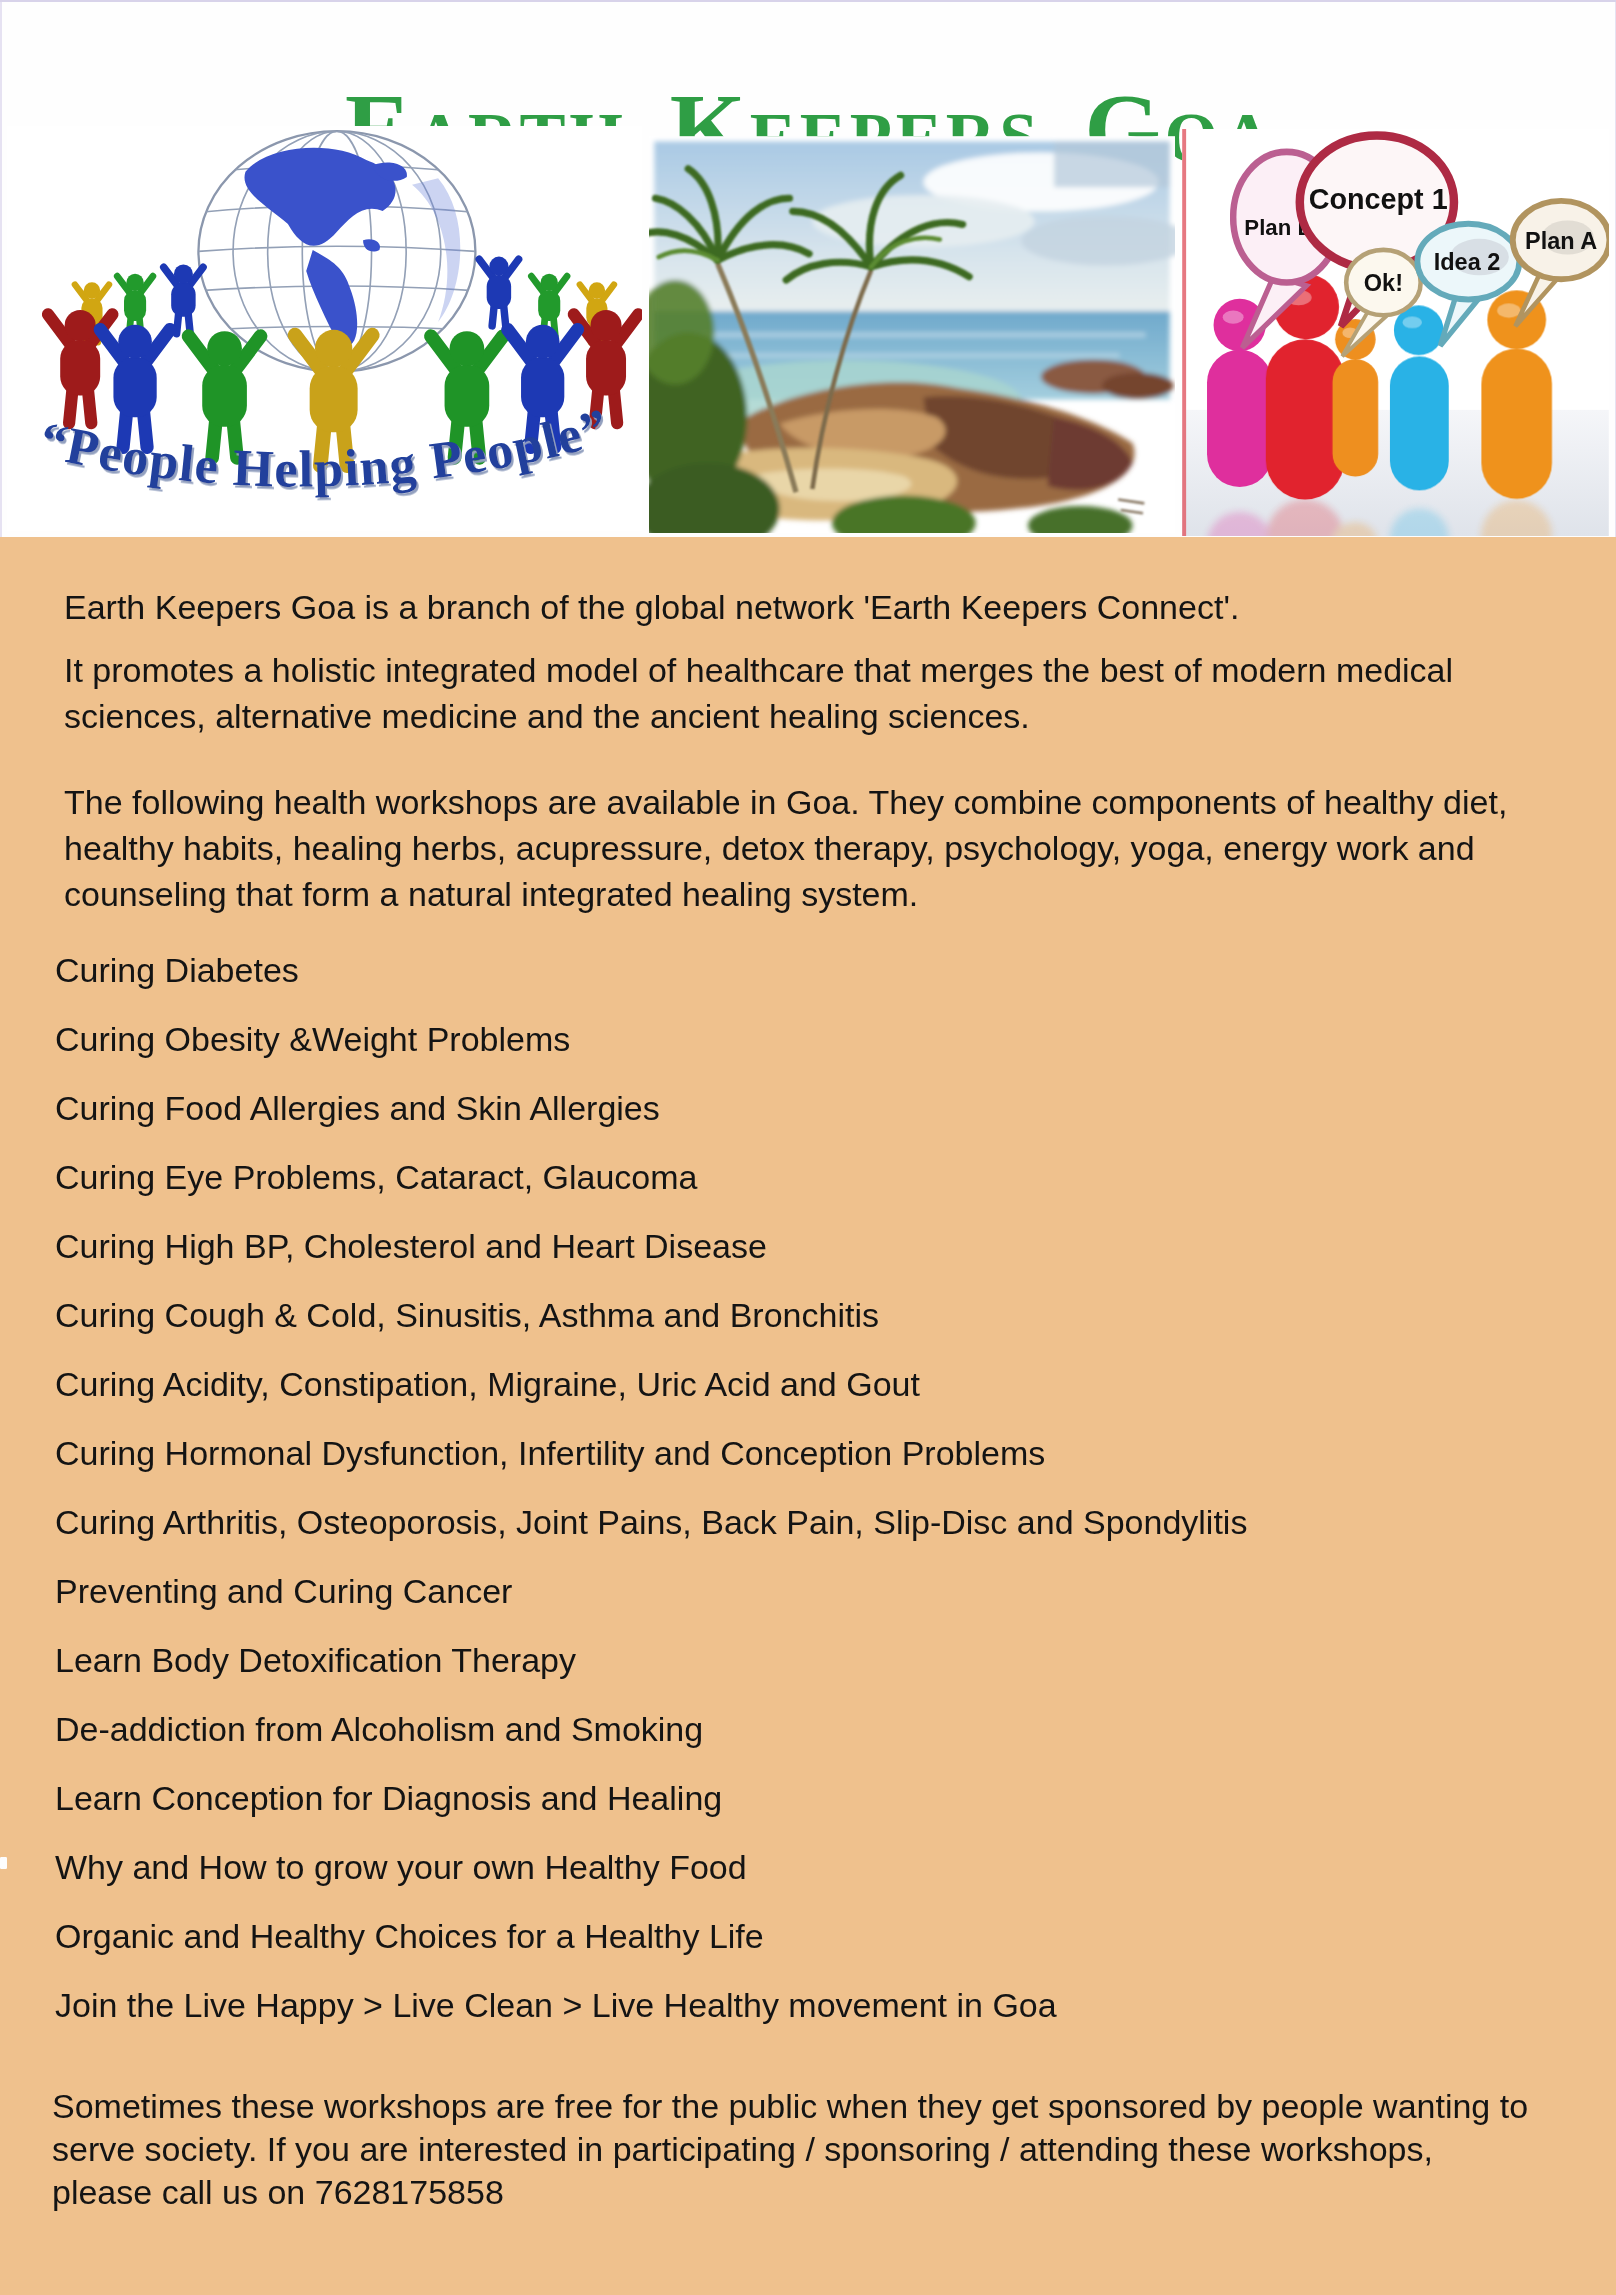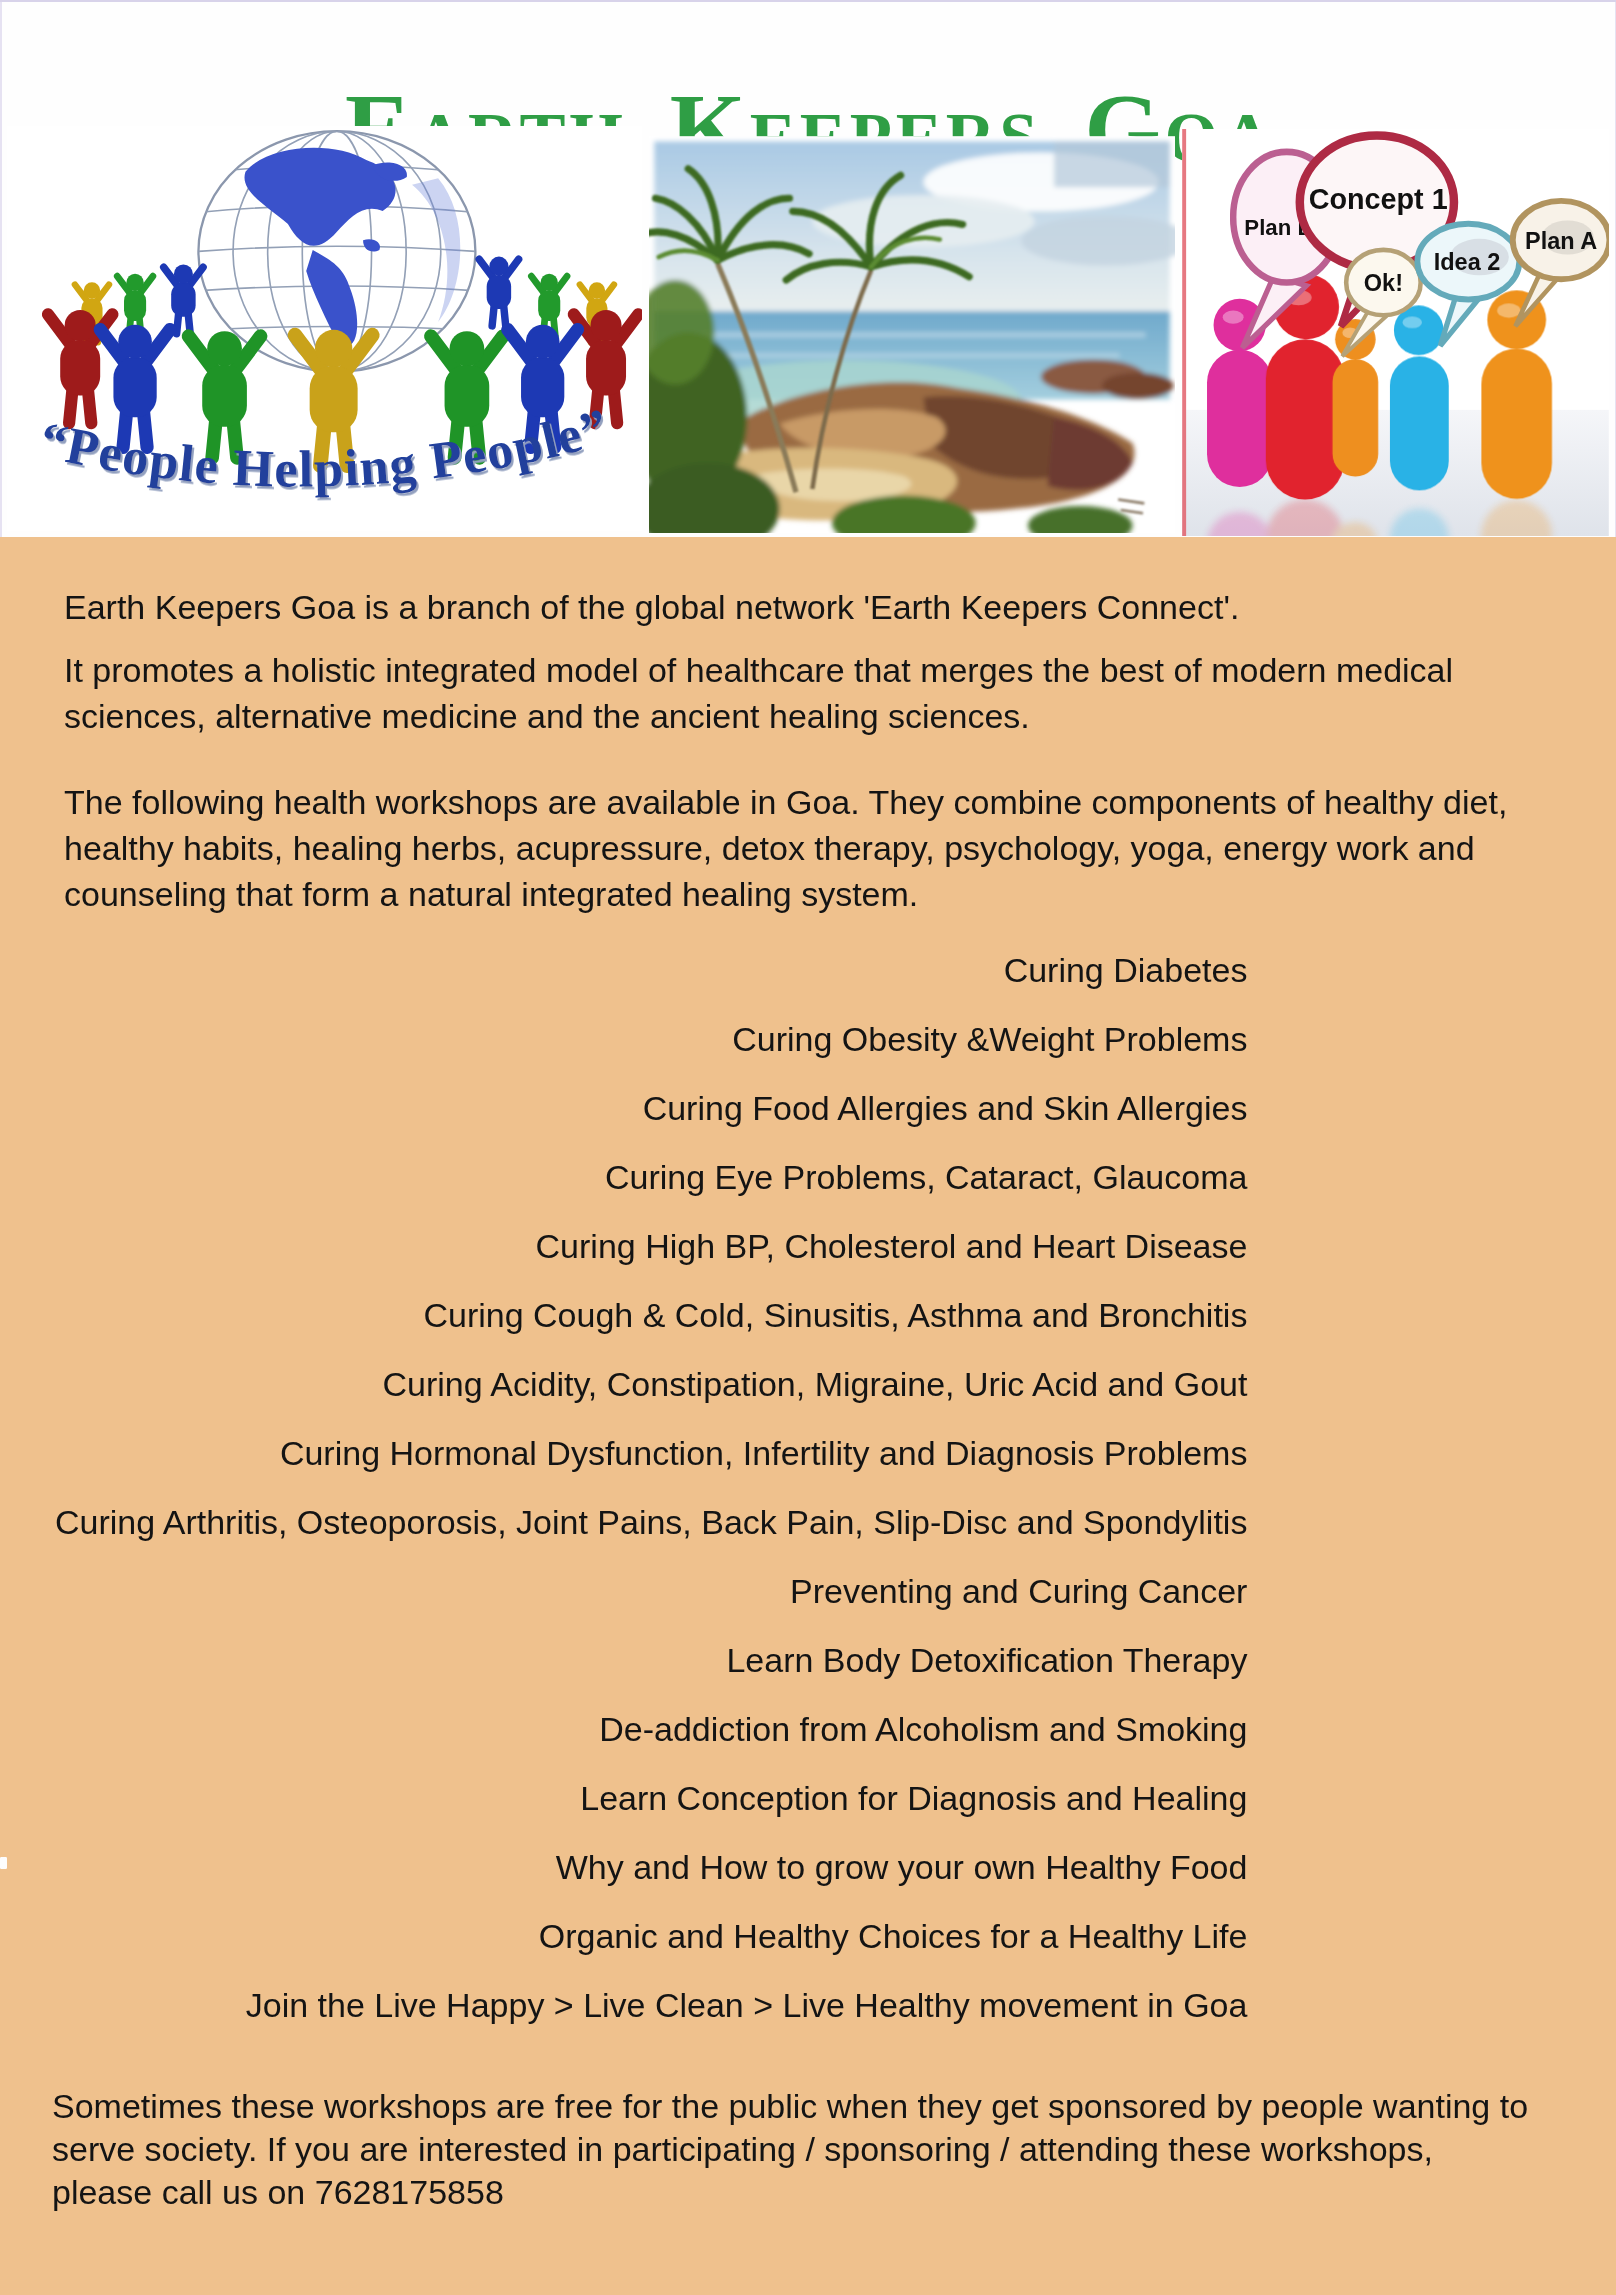--- a/index.html
+++ b/index.html
@@ -8,21 +8,21 @@
         border-top:2.6px solid #d8d3ea;box-sizing:border-box;}
   .header{position:absolute;left:0;top:0;width:1617px;height:535px;background:#fefefe;
           border-left:2px solid #e6e2f2;border-right:2px solid #e6e2f2;box-sizing:border-box;}
   .page-title{position:absolute;left:0;top:11.8px;width:1617px;text-align:center;
               font-family:"Liberation Serif",serif;font-weight:bold;font-variant:small-caps;
               font-size:98px;line-height:1.0;color:#2f9e45;letter-spacing:3.9px;word-spacing:14.4px;}
   .img-abs{position:absolute;display:block;}
   .content-text{position:absolute;left:52px;width:1491px;font-size:34px;line-height:46px;
                 color:#141414;margin:12px;}
   .workshops{position:absolute;left:55px;top:934px;margin:0;padding:0;list-style:none;}
-  .workshops li{font-size:34px;line-height:69px;color:#141414;white-space:nowrap;text-align:right;}
+  .workshops li{font-size:34px;line-height:69px;color:#141414;white-space:nowrap;}
   .closing{position:absolute;left:52px;top:2083px;width:1491px;font-size:34px;line-height:43px;
            color:#141414;margin:0;white-space:pre-wrap;}
   .artifact{position:absolute;left:0;top:1855px;width:7.2px;height:11.8px;background:#fdfdfd;
             border-radius:1.3px;}
 </style>
 </head>
 <body>
 
 <div class="page">
 
@@ -237,21 +237,21 @@
   <p class="content-text" style="top:765px">The following health workshops are available in Goa. They combine components of healthy diet, healthy habits, healing herbs, acupressure, detox therapy, psychology, yoga, energy work and counseling that form a natural integrated healing system.</p>
 
   <ul class="workshops">
     <li>Curing Diabetes</li>
     <li>Curing Obesity &amp;Weight Problems</li>
     <li>Curing Food Allergies and Skin Allergies</li>
     <li>Curing Eye Problems, Cataract, Glaucoma</li>
     <li>Curing High BP, Cholesterol and Heart Disease</li>
     <li>Curing Cough &amp; Cold, Sinusitis, Asthma and Bronchitis</li>
     <li>Curing Acidity, Constipation, Migraine, Uric Acid and Gout</li>
-    <li>Curing Hormonal Dysfunction, Infertility and Diagnosis Problems</li>
+    <li>Curing Hormonal Dysfunction, Infertility and Conception Problems</li>
     <li>Curing Arthritis, Osteoporosis, Joint Pains, Back Pain, Slip-Disc and Spondylitis</li>
     <li>Preventing and Curing Cancer</li>
     <li>Learn Body Detoxification Therapy</li>
     <li>De-addiction from Alcoholism and Smoking</li>
     <li>Learn Conception for Diagnosis and Healing</li>
     <li>Why and How to grow your own Healthy Food</li>
     <li>Organic and Healthy Choices for a Healthy Life</li>
     <li>Join the Live Happy &gt; Live Clean &gt; Live Healthy movement in Goa</li>
   </ul>
 

